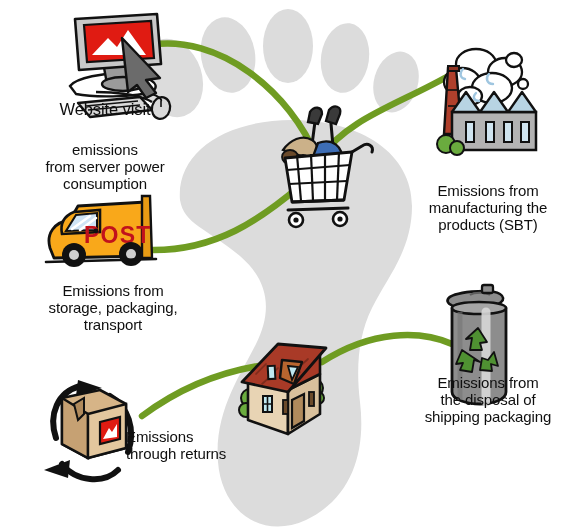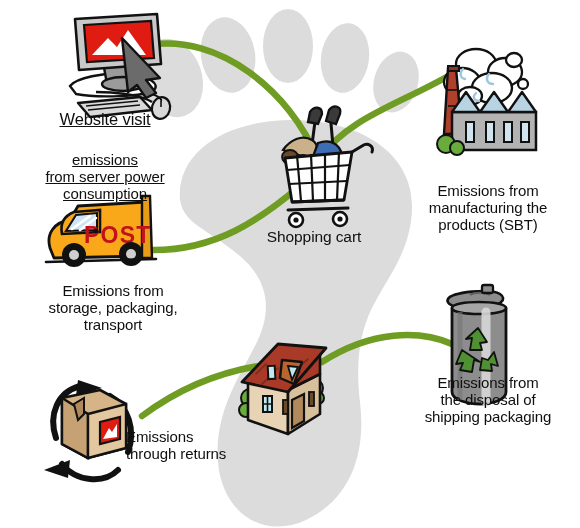--- a/index.html
+++ b/index.html
@@ -27,21 +27,21 @@
   .label{
     position:absolute;
     z-index:4;
     text-align:center;
     color:#0f0f0f;
     line-height:1.14;
     white-space:pre-line;
     letter-spacing:-0.1px;
     font-weight:400;
   }
-  #lbl-website{ left:10px;  top:92px;  width:190px;text-decoration:underline; }
+  #lbl-website{ left:10px;  top:82px;  width:190px; }
   #lbl-website .big{ font-size:16.5px; display:block; margin-bottom:4px;}
   #lbl-website .sml{ font-size:15px; display:block;}
   #lbl-factory{ left:396px; top:182px; width:184px; font-size:15px; }
   #lbl-cart{    left:238px; top:228px; width:152px; font-size:15.5px; }
   #lbl-truck{   left:10px;  top:282px; width:206px; font-size:15px; }
   #lbl-bin{     left:396px; top:374px; width:184px; font-size:15px; }
   #lbl-returns{ left:126px; top:428px; width:130px; font-size:15px; text-align:left;}
 </style>
 </head>
 <body>
@@ -256,21 +256,20 @@
     <span class="big">Website visit</span>
     <span class="sml">emissions
 from server power
 consumption</span>
   </div>
 
   <div class="label" id="lbl-factory">Emissions from
 manufacturing the
 products (SBT)</div>
 
-  <div class="label" id="lbl-cart">Shopping cart</div>
 
   <div class="label" id="lbl-truck">Emissions from
 storage, packaging,
 transport</div>
 
   <div class="label" id="lbl-bin">Emissions from
 the disposal of
 shipping packaging</div>
 
   <div class="label" id="lbl-returns">Emissions

